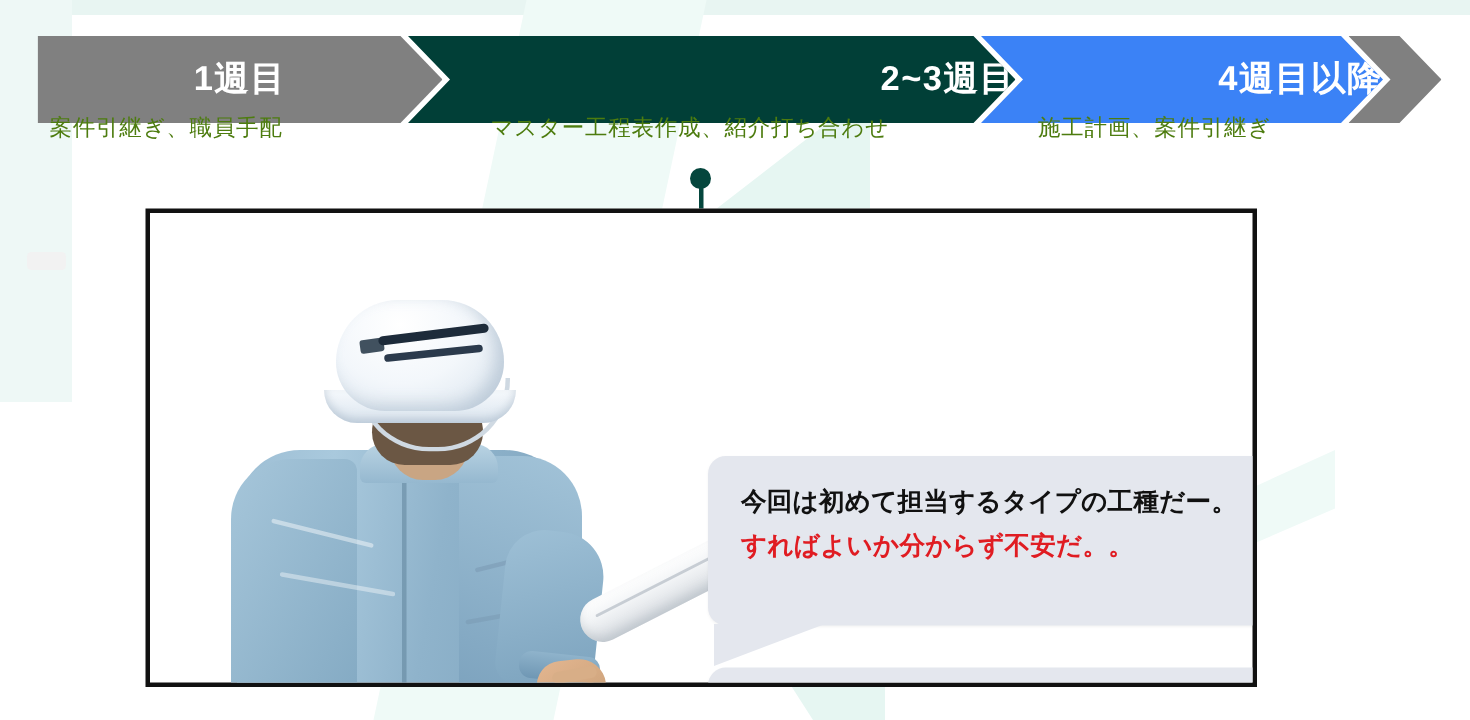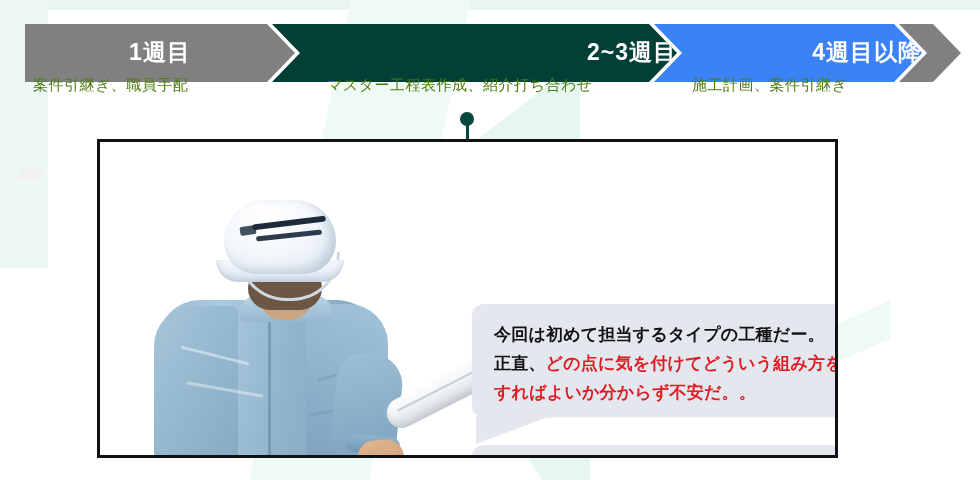--- a/index.html
+++ b/index.html
@@ -198,21 +198,20 @@
       <div class="w" id="roll-line"></div>
       <div class="w" id="roll-end"></div>
       <div class="w" id="hand"></div>
       <div class="w" id="finger1"></div>
       <div class="w" id="finger2"></div>
     </div>
 
     <div class="bubble" id="bubble1" style="background: rgb(228, 231, 238);">
       <div class="txt">
           <div><span>今回は初めて担当するタイプの工種だー。</span></div>
-          <div><span>正直、</span><span class="red">どの点に気を付けてどういう組み方を</span></div>
           <div><span class="red">すればよいか分からず不安だ。。</span></div>
         </div>
     </div>
     <div id="tail1" style="background: rgb(228, 231, 238);"></div>
 
     <div class="bubble" id="bubble2" style="background: rgb(228, 231, 238);">
       
     </div>
 
   </div>

